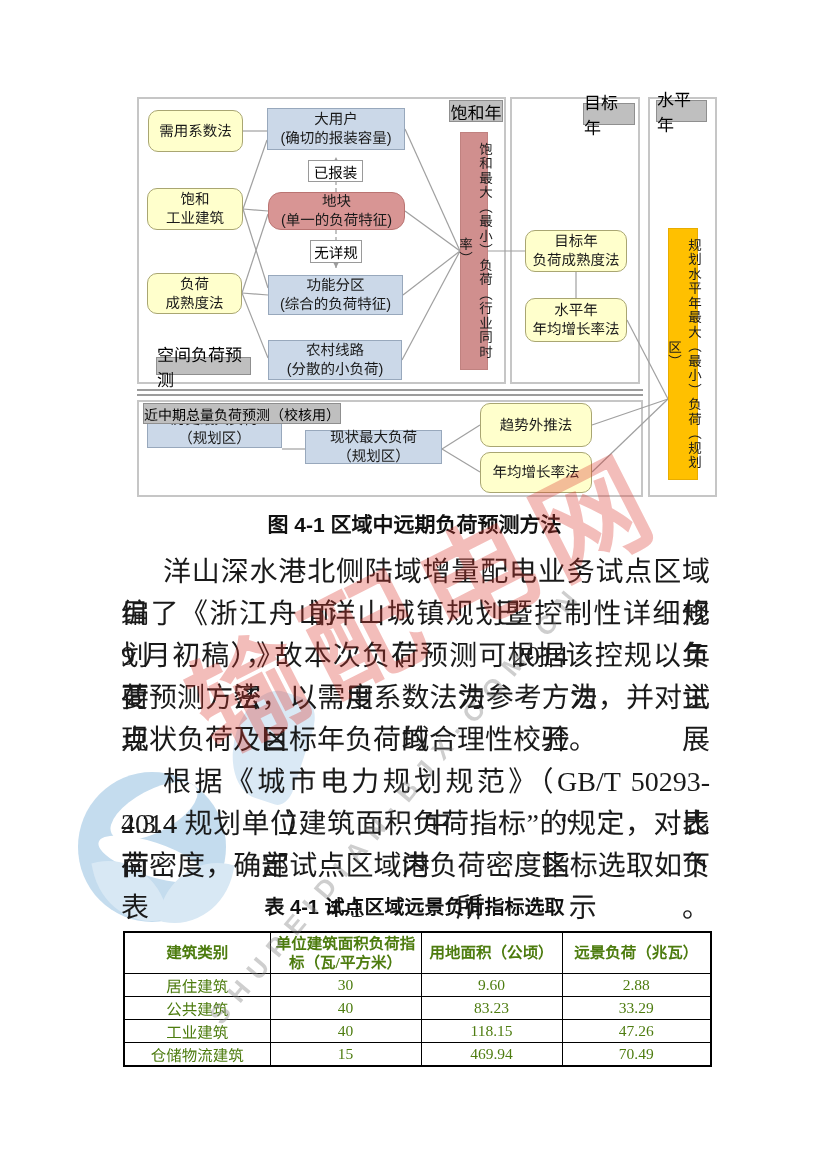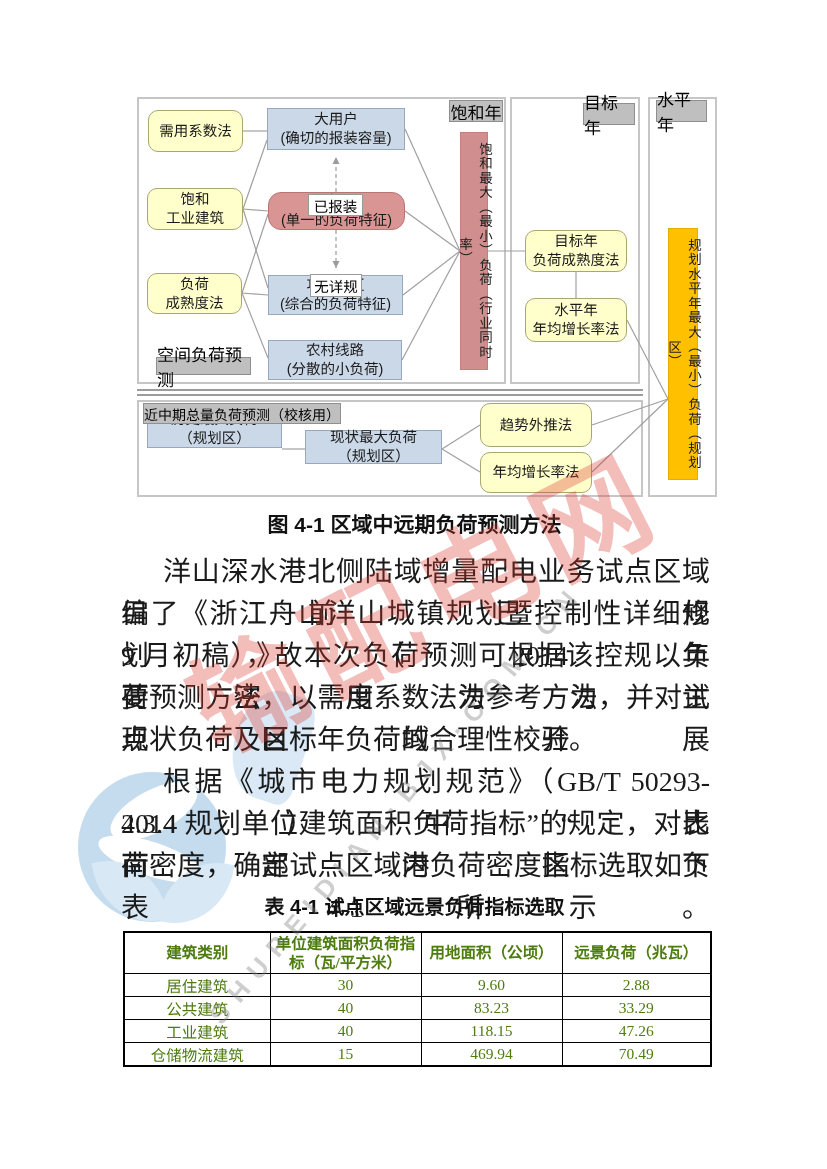--- a/index.html
+++ b/index.html
@@ -27,21 +27,21 @@
   .panel{border:2px solid #C6C6C6;background:#fff;z-index:1;}
   svg.connectors{position:absolute;left:0;top:0;z-index:2;}
   .node{z-index:3;display:flex;align-items:center;justify-content:center;text-align:center;
         font-size:14.5px;line-height:1.28;color:#1a1a1a;}
   .ybox{background:#FFFFCC;border:1px solid #A9A672;border-radius:10px;}
   .bbox{background:#CBD8E8;border:1px solid #98A8BC;}
   .rbox{background:#D89594;border:1px solid #BA7472;}
   .tag {background:#BFBFBF;border:1px solid #8F8F8F;z-index:4;font-size:17px;
         display:flex;align-items:center;justify-content:center;}
   .wtag{background:#ffffff;border:1px solid #9A9A9A;z-index:4;font-size:14.5px;
-        display:flex;align-items:center;justify-content:center;margin-top:34px;}
+        display:flex;align-items:center;justify-content:center;}
   .vbar{z-index:3;writing-mode:vertical-rl;text-orientation:mixed;display:flex;align-items:center;
         justify-content:center;text-align:center;font-size:13.5px;letter-spacing:1px;color:#1a1a1a;}
   .vbar-red{background:#D08F8E;border:1px solid #C08280;}
   .vbar-orange{background:#FFC000;border:1px solid #E8AC00;}
   .dline{z-index:1;border-top:2px solid #9C9C9C;border-bottom:2px solid #9C9C9C;height:7px;}
 
   
   .caption{left:118px;top:508px;width:593px;text-align:center;font-weight:bold;font-size:21px;color:#111;}
   .bodytext{left:121px;top:551px;width:589px;font-family:"Liberation Serif","DejaVu Serif",serif;
             font-size:28px;color:#1a1a1a;z-index:3;}

